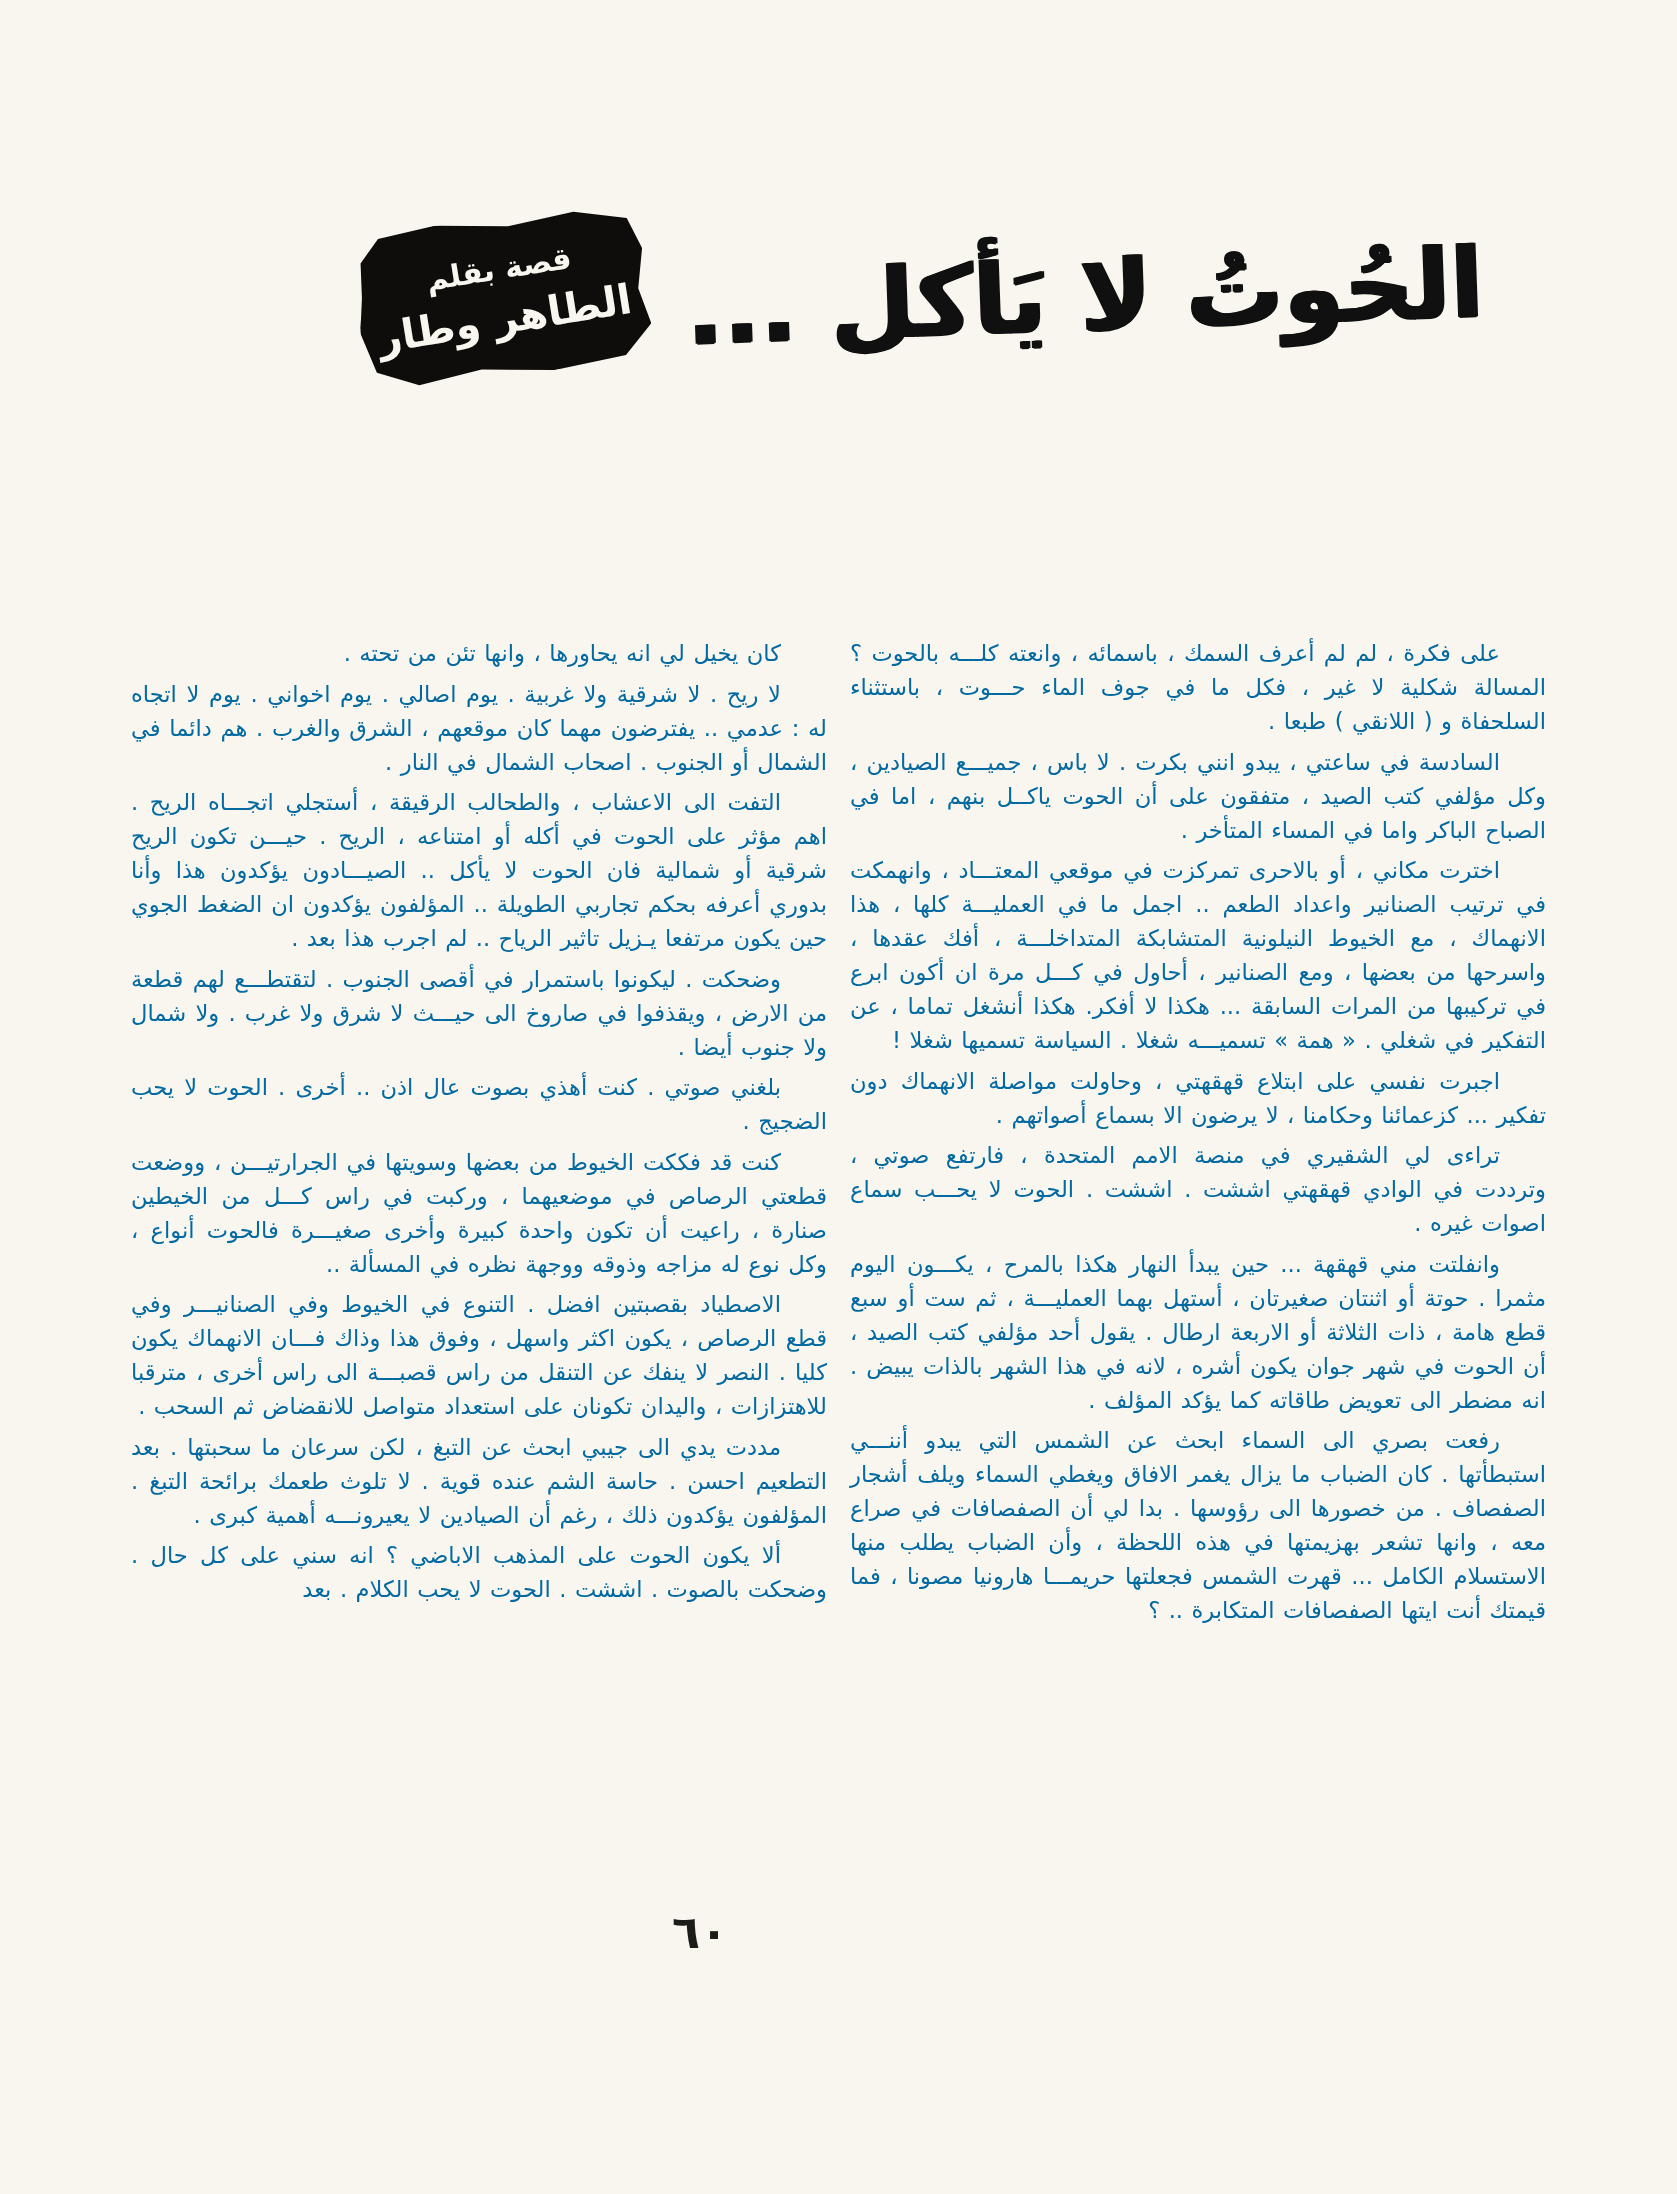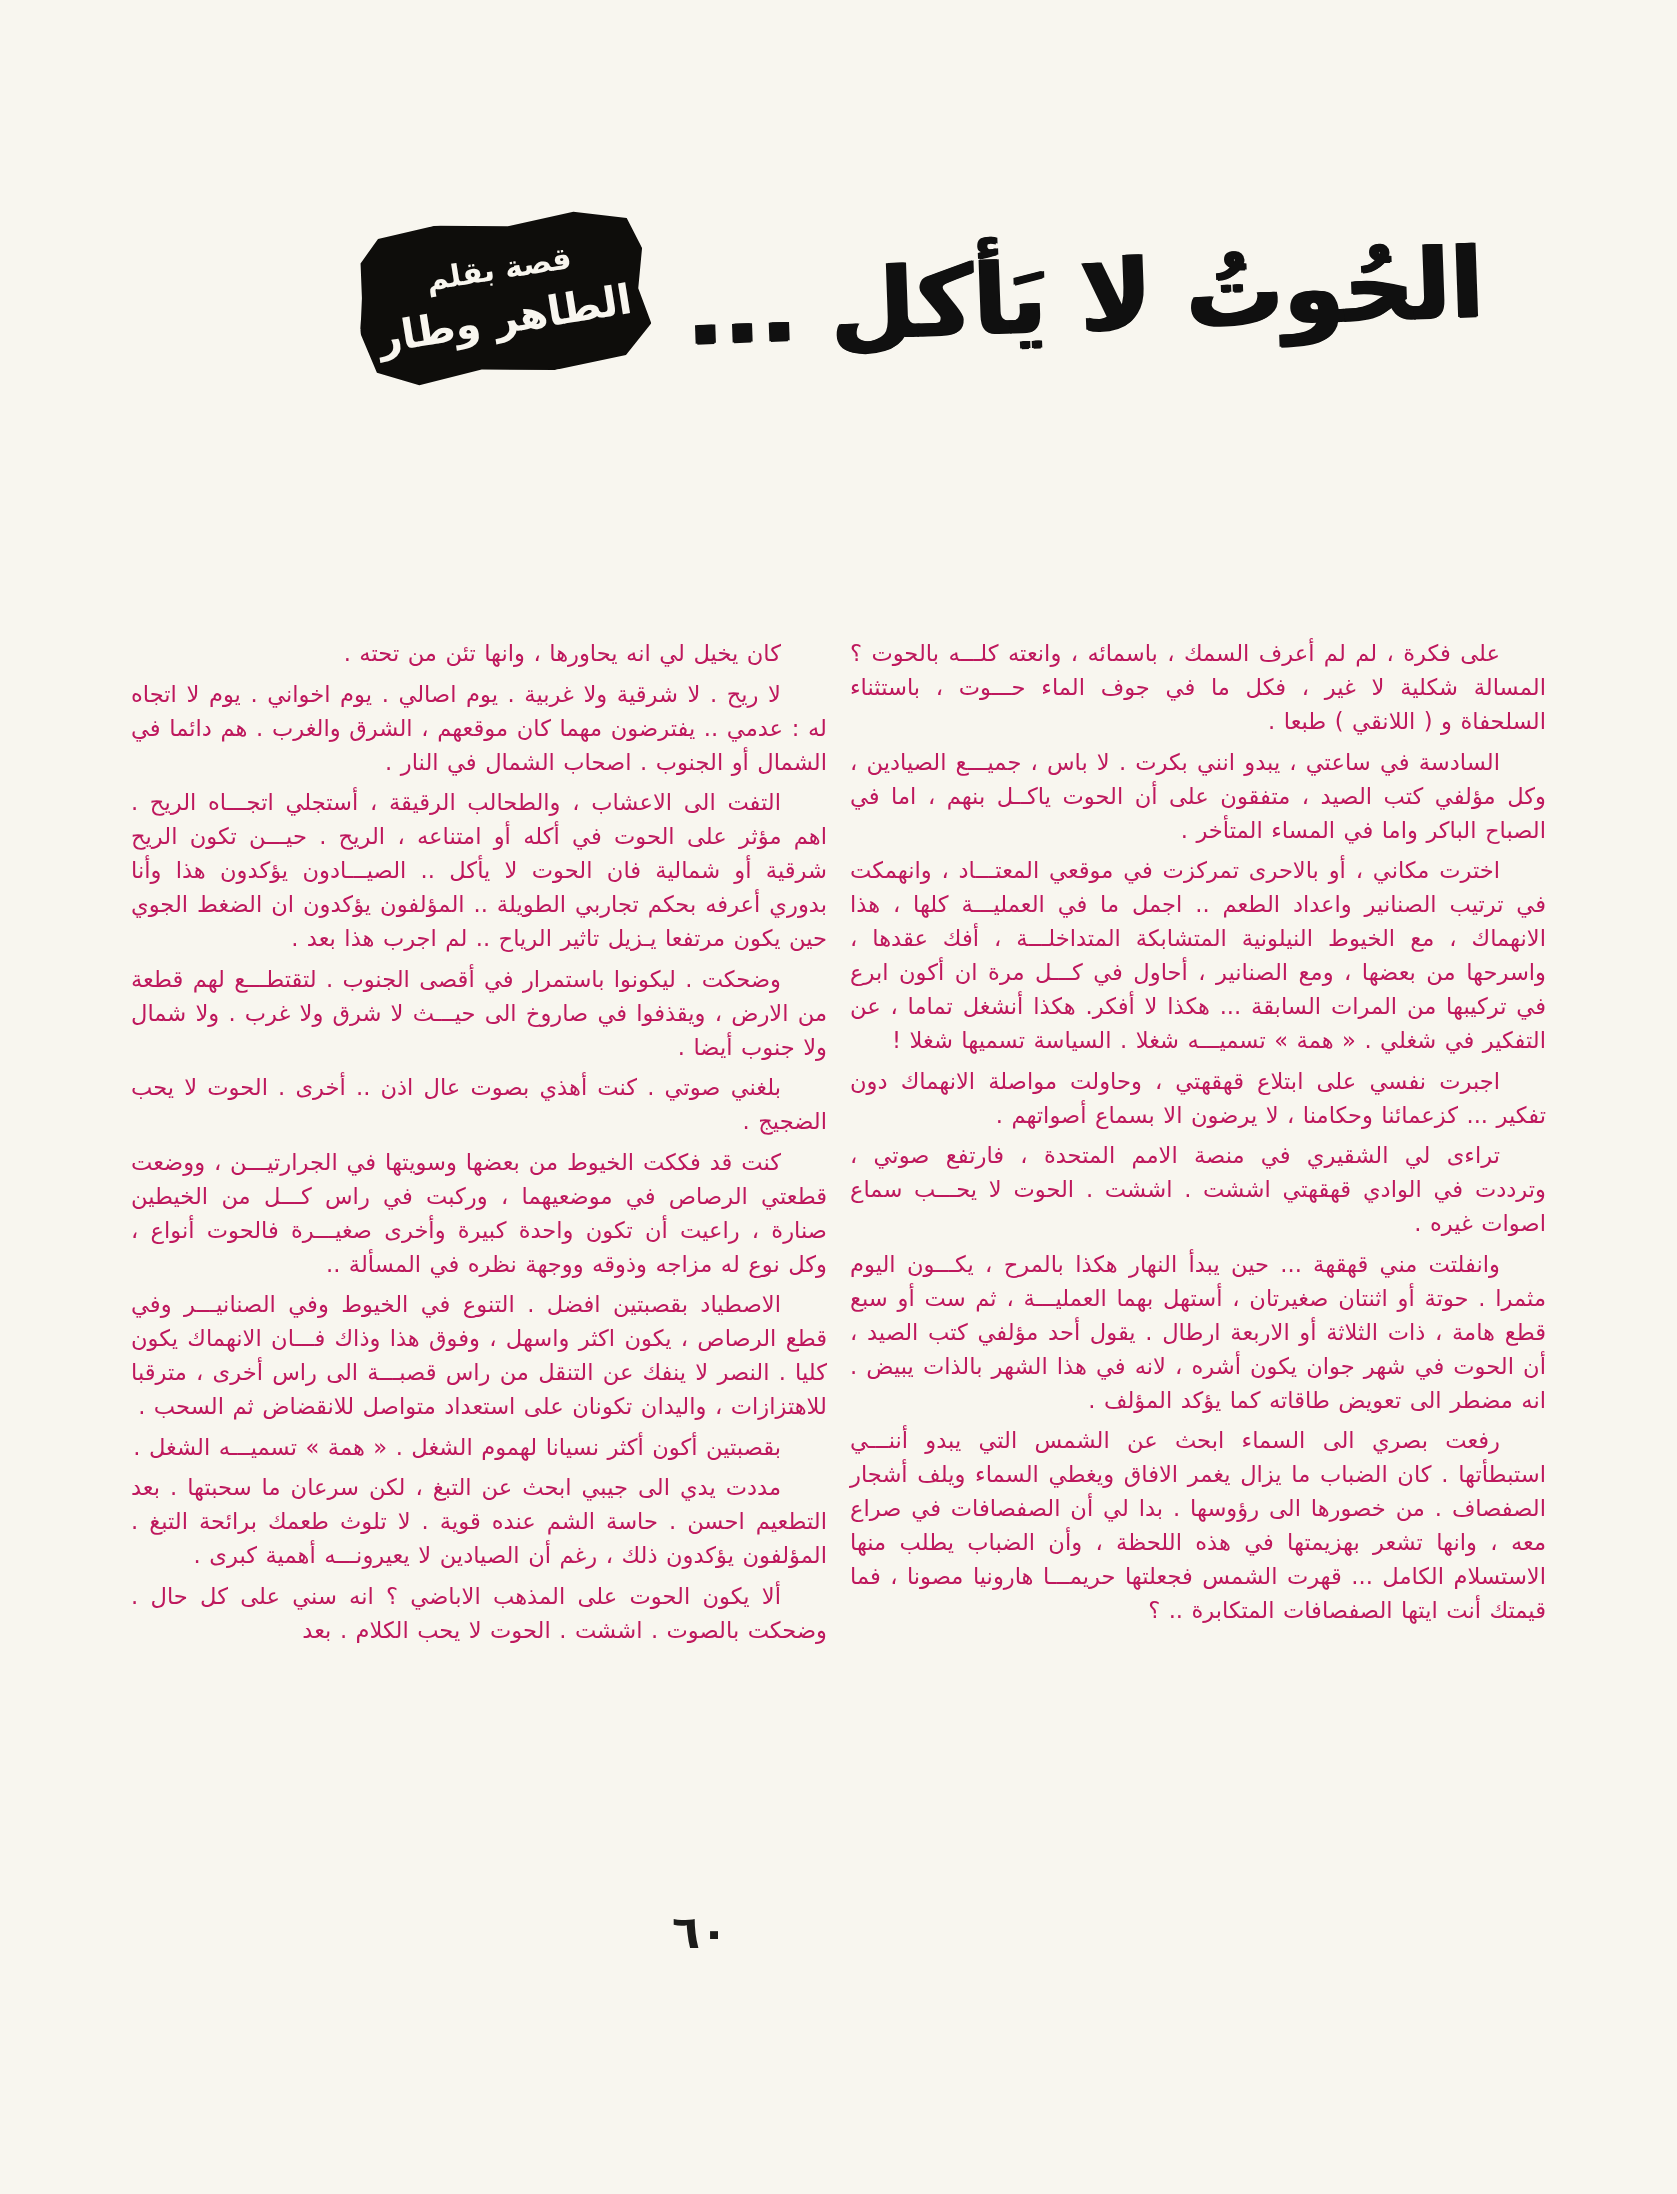--- a/index.html
+++ b/index.html
@@ -83,21 +83,21 @@
   }
   
   .column {
     position: absolute;
     top: 636px;
     width: 696px;
     direction: rtl;
     text-align: justify;
     font-size: 22.6px;
     line-height: 34px;
-    color: #be185d;
+    color: #0369a1;
   }
   .column-right { left: 851px; }
   .column-left  { left: 132px; }
   .column .para {
     margin: 0 0 6.5px 0;
     text-indent: 46px;
     word-spacing: 1.3px;
   }
   
   .page-number {
@@ -135,21 +135,20 @@
     </div>
 
   <div class="column column-left">
       <p class="para">كان يخيل لي انه يحاورها ، وانها تئن من تحته .</p>
       <p class="para">لا ريح . لا شرقية ولا غربية . يوم اصالي . يوم اخواني . يوم لا اتجاه له : عدمي .. يفترضون مهما كان موقعهم ، الشرق والغرب . هم دائما في الشمال أو الجنوب . اصحاب الشمال في النار .</p>
       <p class="para">التفت الى الاعشاب ، والطحالب الرقيقة ، أستجلي اتجـــاه الريح . اهم مؤثر على الحوت في أكله أو امتناعه ، الريح . حيـــن تكون الريح شرقية أو شمالية فان الحوت لا يأكل .. الصيـــادون يؤكدون هذا وأنا بدوري أعرفه بحكم تجاربي الطويلة .. المؤلفون يؤكدون ان الضغط الجوي حين يكون مرتفعا يـزيل تاثير الرياح .. لم اجرب هذا بعد .</p>
       <p class="para">وضحكت . ليكونوا باستمرار في أقصى الجنوب . لتقتطـــع لهم قطعة من الارض ، ويقذفوا في صاروخ الى حيـــث لا شرق ولا غرب . ولا شمال ولا جنوب أيضا .</p>
       <p class="para">بلغني صوتي . كنت أهذي بصوت عال اذن .. أخرى . الحوت لا يحب الضجيج .</p>
       <p class="para">كنت قد فككت الخيوط من بعضها وسويتها في الجرارتيـــن ، ووضعت قطعتي الرصاص في موضعيهما ، وركبت في راس كـــل من الخيطين صنارة ، راعيت أن تكون واحدة كبيرة وأخرى صغيـــرة فالحوت أنواع ، وكل نوع له مزاجه وذوقه ووجهة نظره في المسألة ..</p>
       <p class="para">الاصطياد بقصبتين افضل . التنوع في الخيوط وفي الصنانيـــر وفي قطع الرصاص ، يكون اكثر واسهل ، وفوق هذا وذاك فـــان الانهماك يكون كليا . النصر لا ينفك عن التنقل من راس قصبـــة الى راس أخرى ، مترقبا للاهتزازات ، واليدان تكونان على استعداد متواصل للانقضاض ثم السحب .</p>
-      <p class="para">بقصبتين أكون أكثر نسيانا لهموم الشغل . « همة » تسميـــه الشغل .</p>
       <p class="para">مددت يدي الى جيبي ابحث عن التبغ ، لكن سرعان ما سحبتها . بعد التطعيم احسن . حاسة الشم عنده قوية . لا تلوث طعمك برائحة التبغ . المؤلفون يؤكدون ذلك ، رغم أن الصيادين لا يعيرونـــه أهمية كبرى .</p>
       <p class="para">ألا يكون الحوت على المذهب الاباضي ؟ انه سني على كل حال . وضحكت بالصوت . اششت . الحوت لا يحب الكلام . بعد</p>
     </div>
 
   <div class="page-number">٦٠</div>
 
 </div>
 
 
 </body></html>

